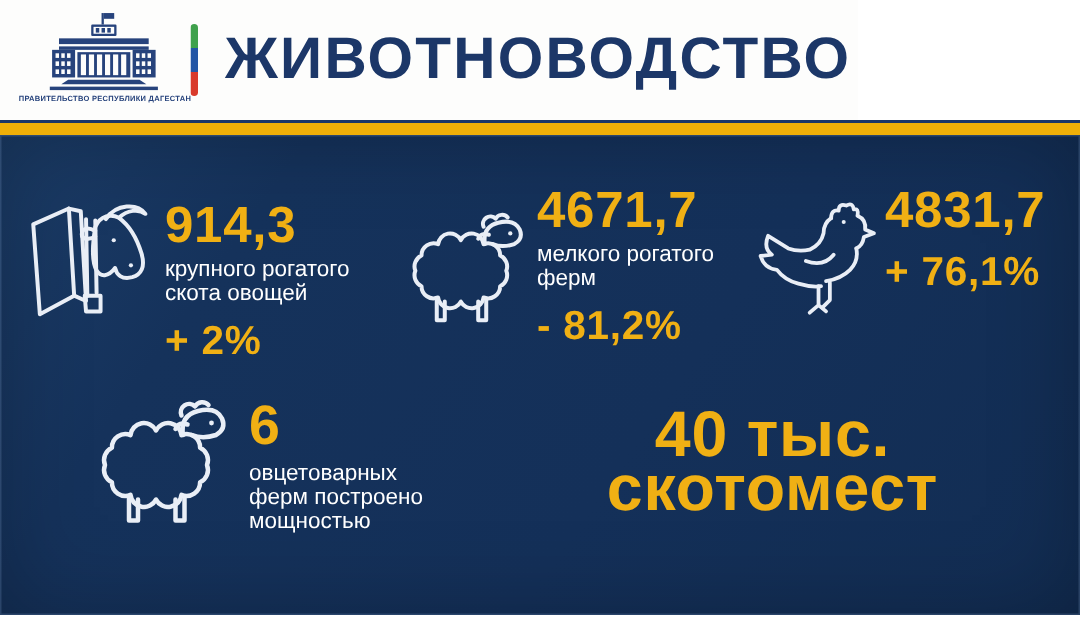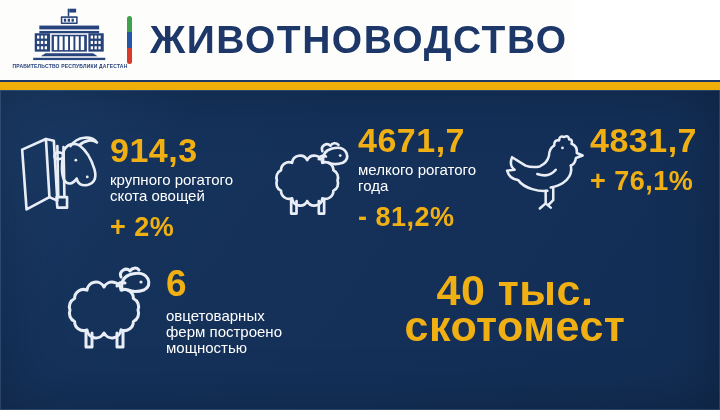--- a/index.html
+++ b/index.html
@@ -162,21 +162,21 @@
 
   <div class="stat icon-sheep-1 stat-icon">
     <svg viewBox="0 0 92 92" width="86" height="82">
         <use href="#sheepShape"></use>
       </svg>
   </div>
   <div class="stat txt-small-cattle">
     <div class="stat-value">4671,7</div>
     <div class="stat-label">
       <div>мелкого рогатого</div>
-      <div>года</div>
+      <div>ферм</div>
     </div>
     <div class="stat-delta">- 81,2%</div>
   </div>
 
   <div class="stat icon-chicken stat-icon">
     <svg viewBox="0 0 100 100" width="84" height="84" fill="none" stroke="#E9EEF6" stroke-width="3" stroke-linecap="round" stroke-linejoin="round">
       <path d="M62,16 Q62,9 68,10 Q68,4 74,6 Q79,3 80,9 Q84,8 83,14"></path>
       <path d="M83,14 Q90,17 89,25 L96,28 L88,31 Q87,38 82,40"></path>
       <path d="M82,40 Q84,50 77,57 Q70,64 58,66"></path>
       <path d="M62,16 Q56,20 56,28 Q54,37 45,41 Q36,43 28,40 L12,30 Q8,40 15,45 L6,46 Q9,56 19,57 Q25,65 36,68 Q46,71 54,70"></path>

